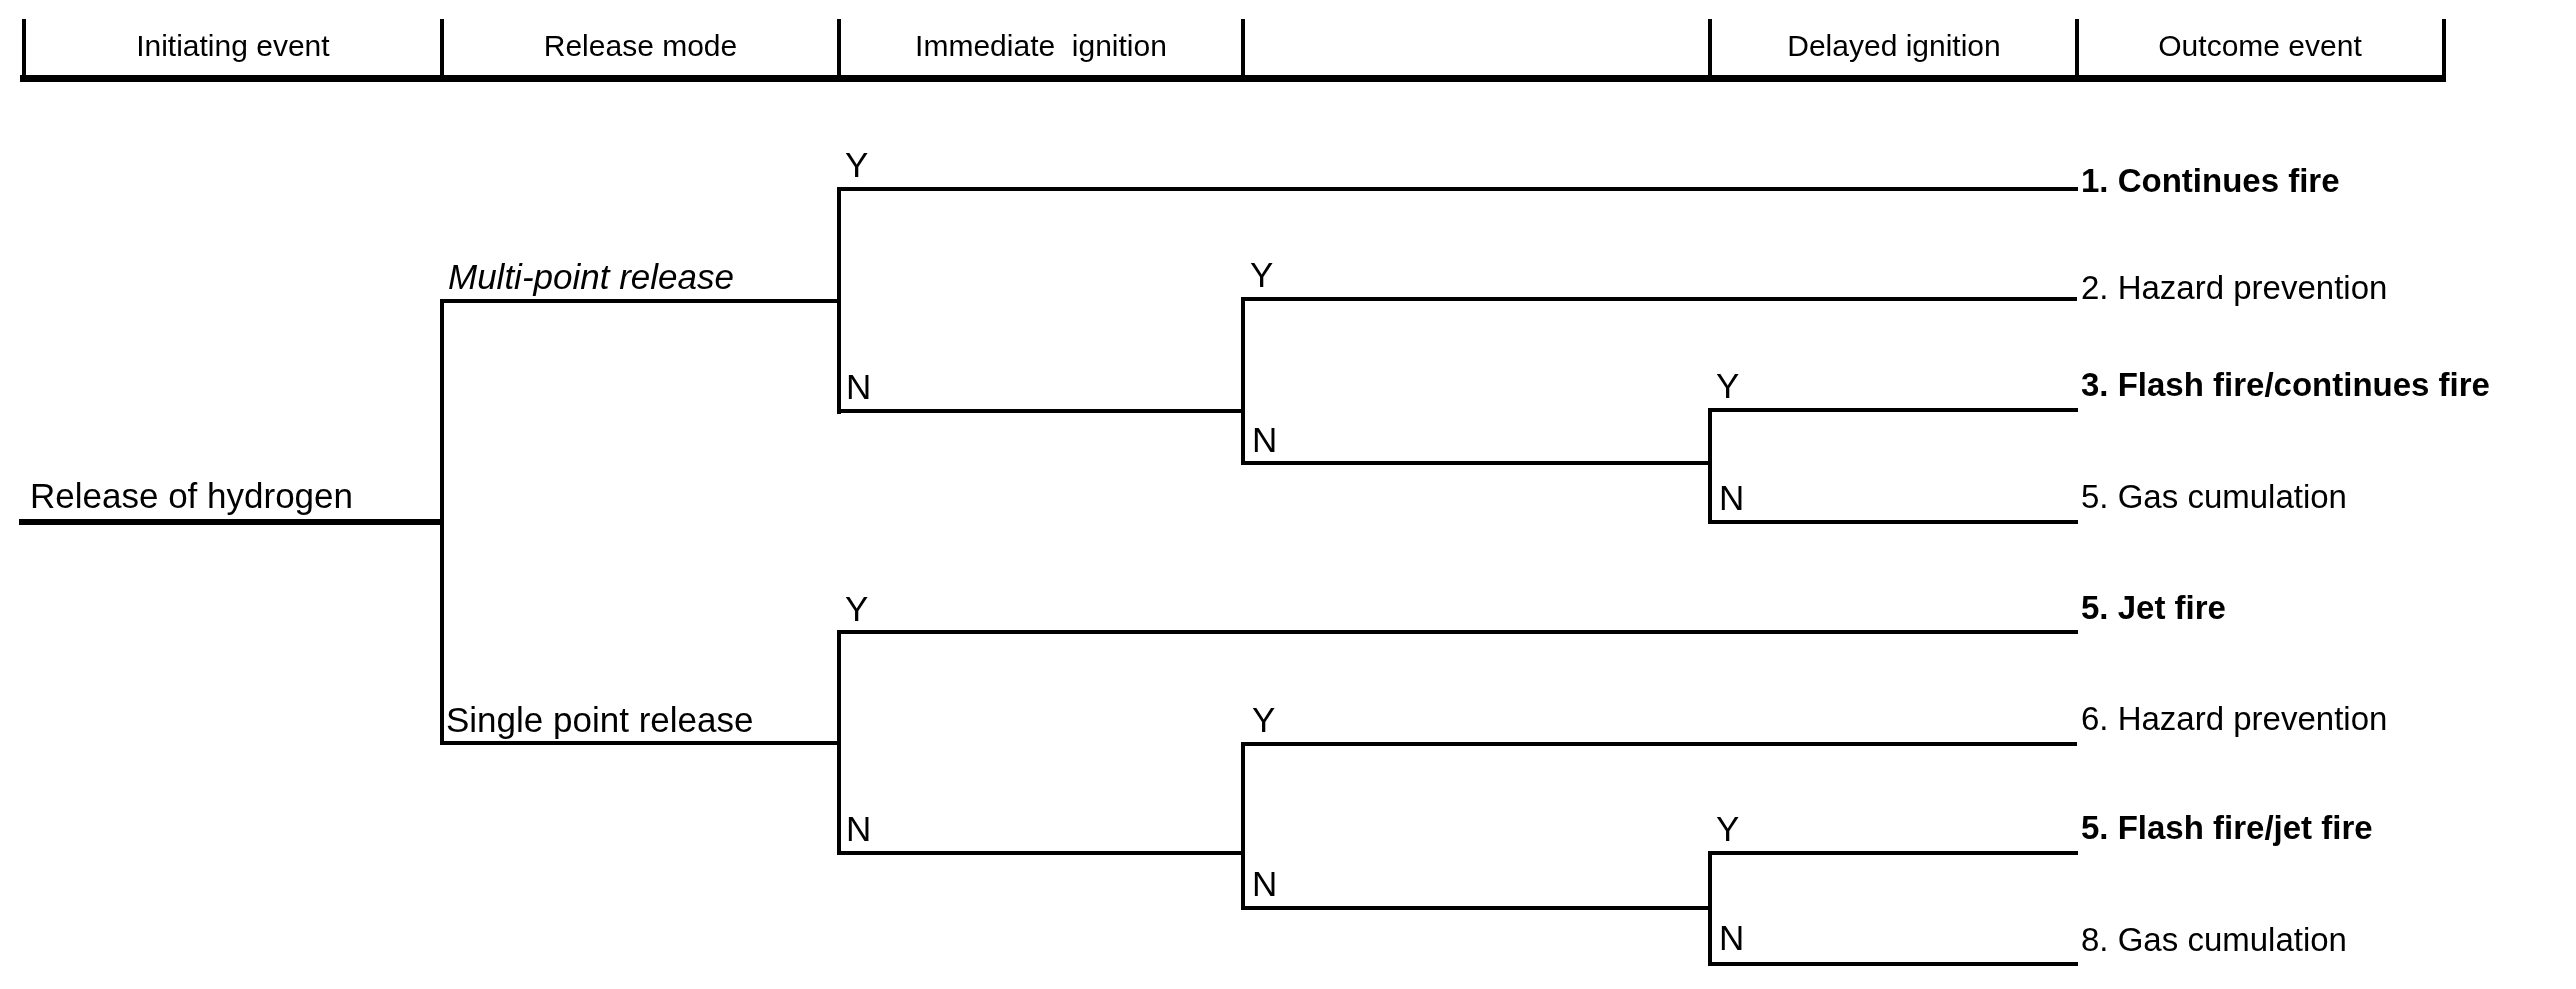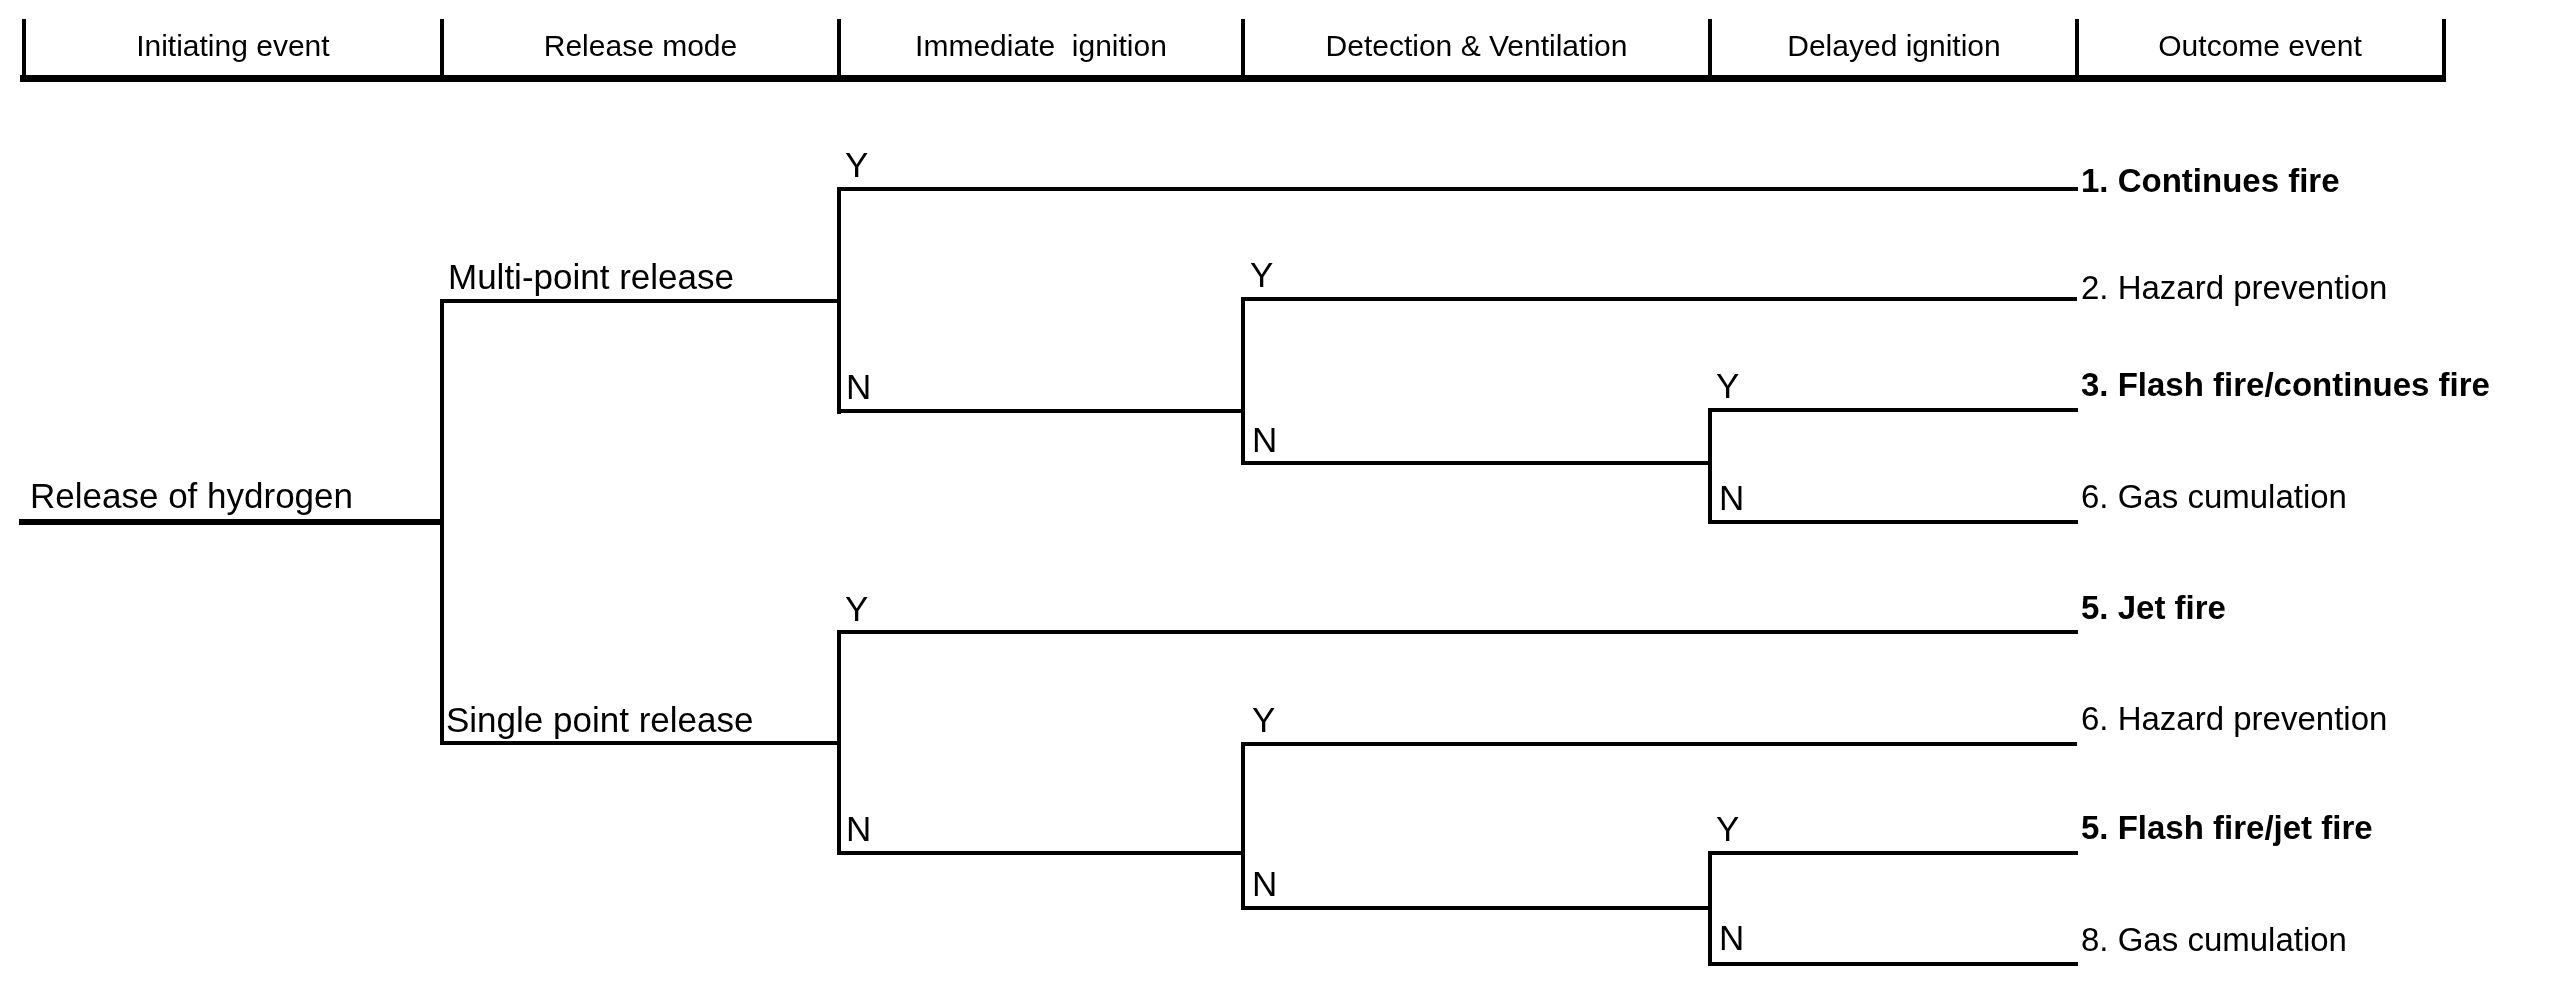--- a/index.html
+++ b/index.html
@@ -38,21 +38,20 @@
   <div class="line" style="left:837px;top:19px; width:4.1px; height:56px;"></div>
   <div class="line" style="left:1241px;top:19px; width:4.1px; height:56px;"></div>
   <div class="line" style="left:1708px;top:19px; width:4.1px; height:56px;"></div>
   <div class="line" style="left:2075px;top:19px; width:4.1px; height:56px;"></div>
   <div class="line" style="left:2442px;top:19px; width:4.1px; height:56px;"></div>
   <div class="line" style="left:20.4px; top:75px; width:2426px; height:6.8px;"></div>
 
   <div class="hdr-label" style="left:24.4px;   width:417px;">Initiating event</div>
   <div class="hdr-label" style="left:442px;  width:397px;">Release mode</div>
   <div class="hdr-label" style="left:839px; width:404px;">Immediate  ignition</div>
-  <div class="hdr-label" style="left:1243px; width:467px;">Detection &amp; Ventilation</div>
   <div class="hdr-label" style="left:1710px; width:368px;">Delayed ignition</div>
   <div class="hdr-label" style="left:2077px; width:366px;">Outcome event</div>
 
   <div class="line" style="left:19px;   top:519px;  width:423px;  height:6.1px;"></div>
   <div class="line" style="left:440px;  top:299px;  width:401px;  height:4.1px;"></div>
   <div class="line" style="left:440px;  top:741px; width:401px;  height:4.1px;"></div>
 
   <div class="line" style="left:839px; top:187px;  width:1239px; height:4.1px;"></div>
   <div class="line" style="left:839px; top:409px;  width:404px;  height:4.1px;"></div>
   <div class="line" style="left:1243px; top:297px;  width:834px; height:4.1px;"></div>
@@ -69,39 +68,39 @@
 
   <div class="line" style="left:440px;  top:299px;  width:4.1px; height:446px;"></div>
   <div class="line" style="left:837px; top:187px;  width:4.1px; height:227px;"></div>
   <div class="line" style="left:837px; top:630px;  width:4.1px; height:225px;"></div>
   <div class="line" style="left:1241px; top:297px;  width:4.1px; height:168px;"></div>
   <div class="line" style="left:1241px; top:742px; width:4.1px; height:168px;"></div>
   <div class="line" style="left:1708px; top:408px;  width:4.1px; height:116px;"></div>
   <div class="line" style="left:1708px; top:851px; width:4.1px; height:115px;"></div>
 
   <div class="txt branch-label" style="left:30px;  top:475px;">Release of hydrogen</div>
-  <div class="txt branch-label" style="left:448px; top:256px;">Multi-point release</div>
+  <div class="txt branch-label" style="left:448px; top:256px;font-style:italic;">Multi-point release</div>
   <div class="txt branch-label" style="left:446px; top:699px;">Single point release</div>
 
   <div class="txt yn-label" style="left:845px; top:144px;">Y</div>
   <div class="txt yn-label" style="left:846px; top:366px;">N</div>
   <div class="txt yn-label" style="left:1250px; top:254px;">Y</div>
   <div class="txt yn-label" style="left:1252px; top:419px;">N</div>
   <div class="txt yn-label" style="left:1716px; top:365px;">Y</div>
   <div class="txt yn-label" style="left:1719px; top:477px;">N</div>
   <div class="txt yn-label" style="left:845px; top:588px;">Y</div>
   <div class="txt yn-label" style="left:846px; top:808px;">N</div>
   <div class="txt yn-label" style="left:1252px; top:699px;">Y</div>
   <div class="txt yn-label" style="left:1252px; top:863px;">N</div>
   <div class="txt yn-label" style="left:1716px; top:808px;">Y</div>
   <div class="txt yn-label" style="left:1719px; top:917px;">N</div>
 
   <div class="txt outcome-label bold" style="left:2081px; top:162px;">1. Continues fire</div>
   <div class="txt outcome-label" style="left:2081px; top:269px;">2. Hazard prevention</div>
   <div class="txt outcome-label bold" style="left:2081px; top:366px;">3. Flash fire/continues fire</div>
-  <div class="txt outcome-label" style="left:2081px; top:478px;">6. Gas cumulation</div>
+  <div class="txt outcome-label" style="left:2081px; top:478px;">5. Gas cumulation</div>
   <div class="txt outcome-label bold" style="left:2081px; top:589px;">5. Jet fire</div>
   <div class="txt outcome-label" style="left:2081px; top:700px;">6. Hazard prevention</div>
   <div class="txt outcome-label bold" style="left:2081px; top:809px;">5. Flash fire/jet fire</div>
   <div class="txt outcome-label" style="left:2081px; top:921px;">8. Gas cumulation</div>
 
 </div>
 
 
 </body></html>

